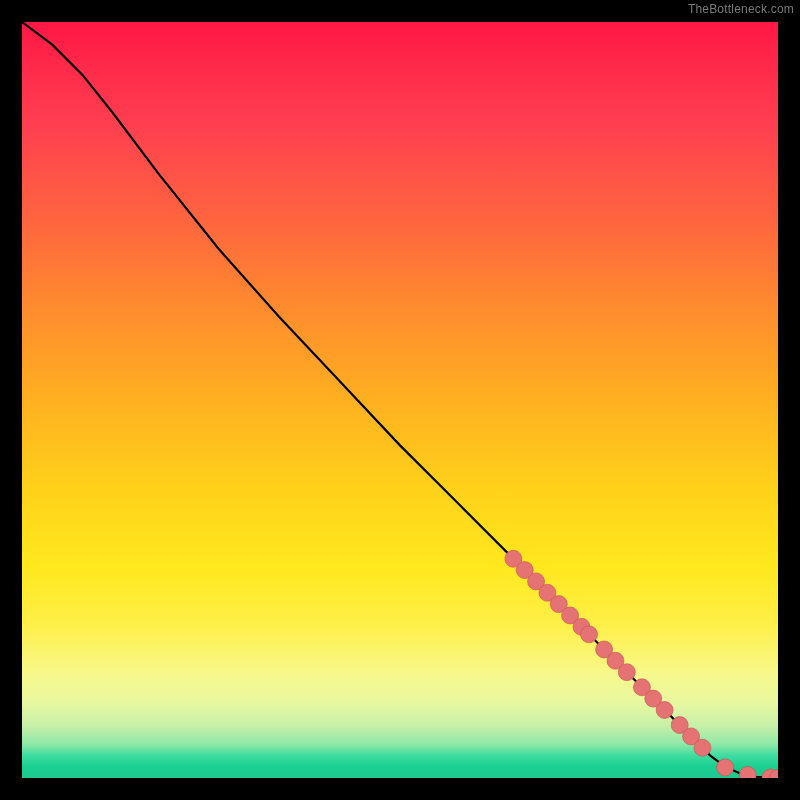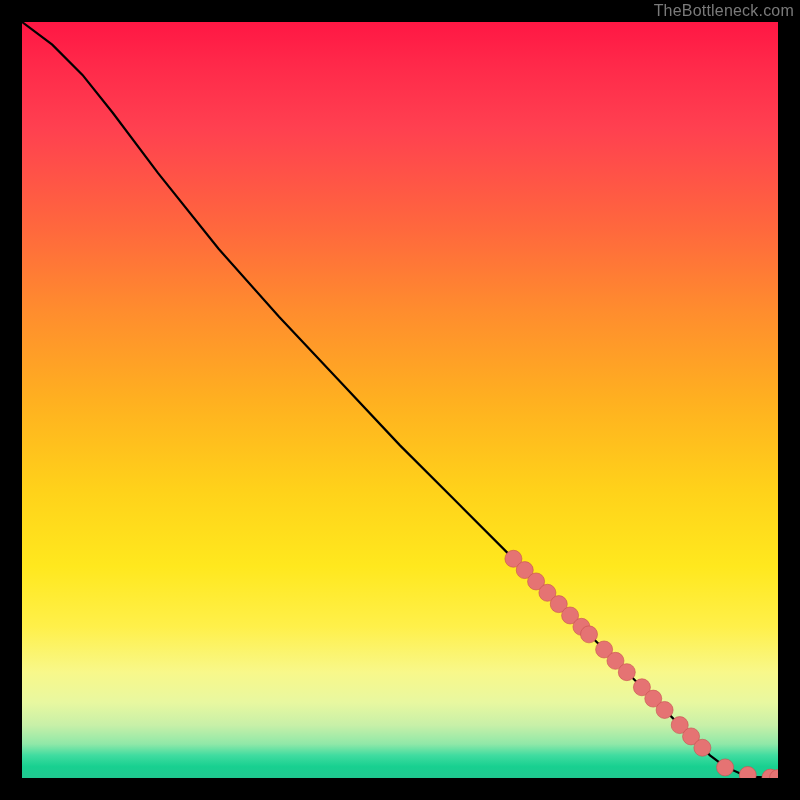--- a/index.html
+++ b/index.html
@@ -43,21 +43,21 @@
       #40dca0 97%,
       #18d090 98.5%,
       #20c890 100%
     );
   }
   .watermark {
     position: absolute;
     top: 2px;
     right: 6px;
     color: #7a7a7a;
-    font-size: 16px;
+    font-size: 12px;
     font-weight: 500;
     letter-spacing: 0.2px;
     z-index: 10;
     text-align: center;
   }
   svg.plot {
     position: absolute;
     left: 0;
     top: 0;
     width: 756px;

